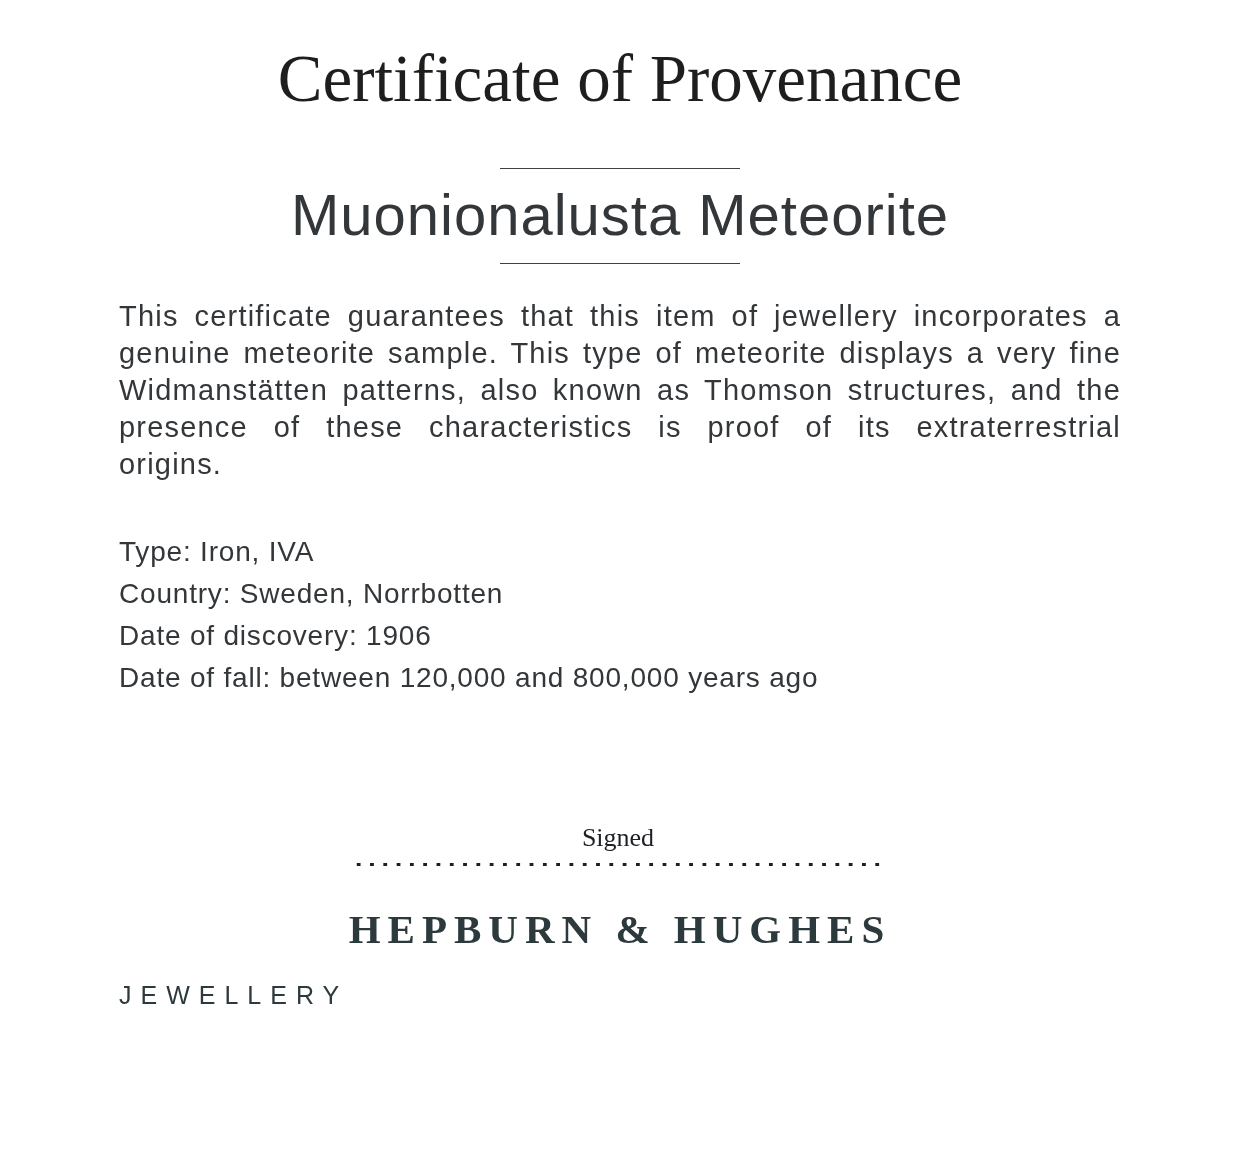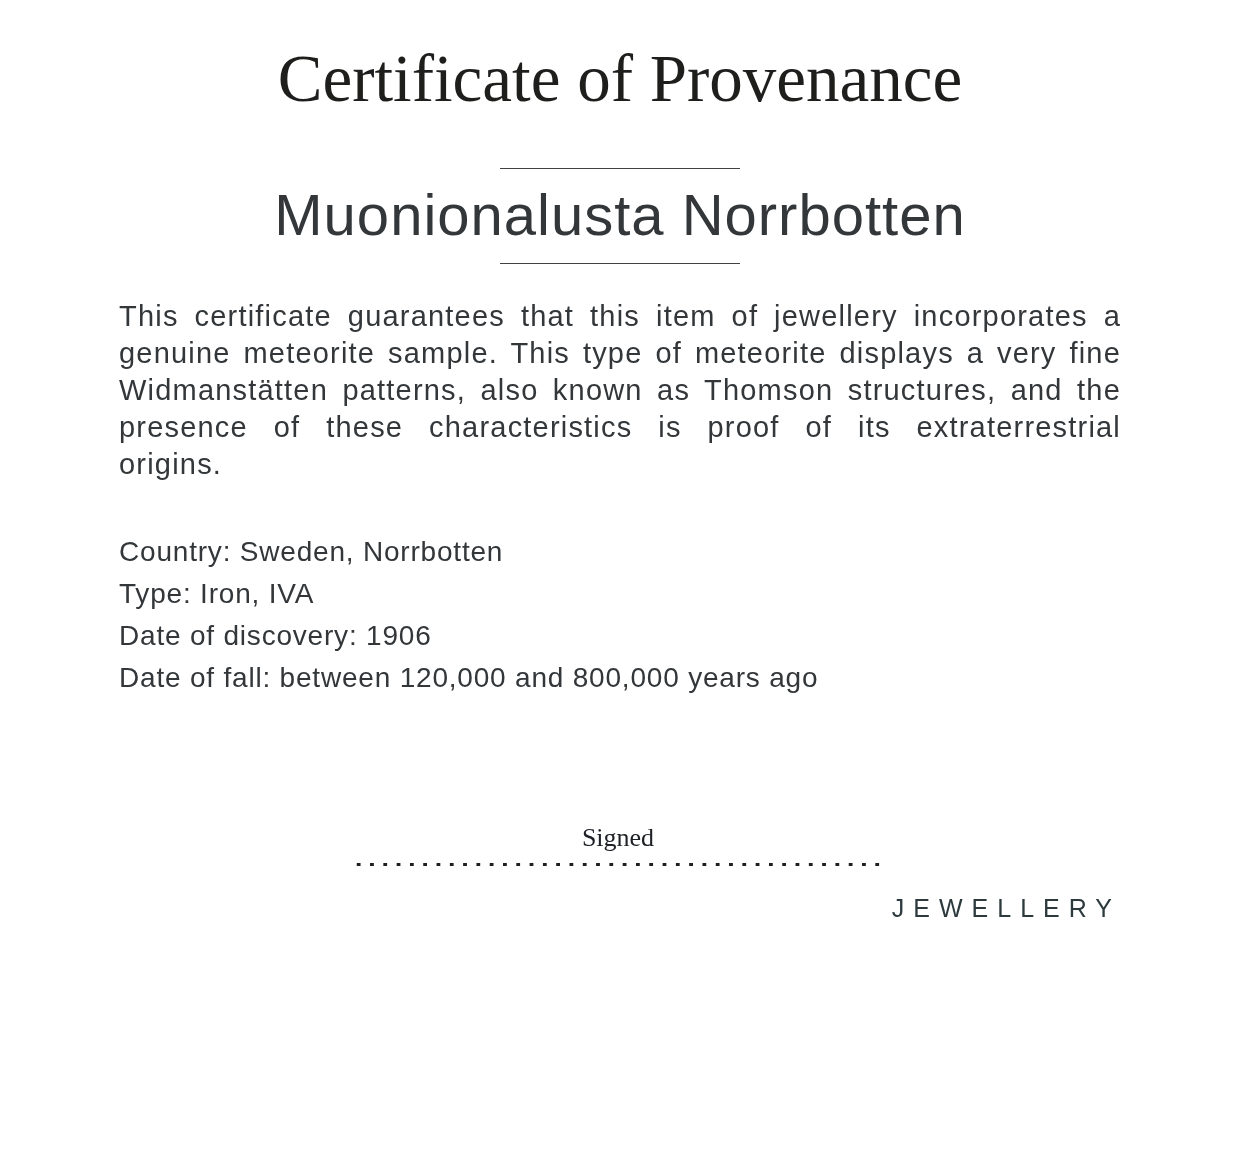--- a/index.html
+++ b/index.html
@@ -93,53 +93,54 @@
     font-family: "Liberation Serif", serif;
     font-weight: 700;
     font-size: 41px;
     line-height: 1.2;
     letter-spacing: 7px;
     color: var(--brand-text, #2d3a3d);
     white-space: nowrap;
   }
   .brand-tagline {
     margin: 26px 0 0;
-    text-align: right;
+    text-align: left;
     font-family: "Liberation Sans", sans-serif;
     font-weight: 400;
     font-size: 25px;
     line-height: 1.2;
     letter-spacing: 9px;
     color: var(--brand-text, #2d3a3d);
     white-space: nowrap;
   }
 </style>
 </head>
 <body>
 
 <div class="page">
 
   <h1 class="title">Certificate of Provenance</h1>
 
   <div class="rule rule-top"></div>
 
-  <h2 class="subtitle">Muonionalusta Norrbotten</h2>
+  <h2 class="subtitle">Muonionalusta Meteorite</h2>
 
   <div class="rule rule-bottom"></div>
 
   <p class="body-text">This certificate guarantees that this item of jewellery incorporates a genuine meteorite sample. This type of meteorite displays a very fine Widmanstätten patterns, also known as Thomson structures, and the presence of these characteristics is proof of its extraterrestrial origins.</p>
 
   <div class="details">
+    <div>Type: Iron, IVA</div>
     <div>Country: Sweden, Norrbotten</div>
-    <div>Type: Iron, IVA</div>
     <div>Date of discovery: 1906</div>
     <div>Date of fall: between 120,000 and 800,000 years ago</div>
   </div>
 
   <div class="signature">
     <div class="signed-label">Signed</div>
     <div class="dotted-line"></div>
   </div>
 
+  <div class="brand-name">HEPBURN &amp; HUGHES</div>
 
   <div class="brand-tagline">JEWELLERY</div>
 
 </div>
 
 </body></html>

